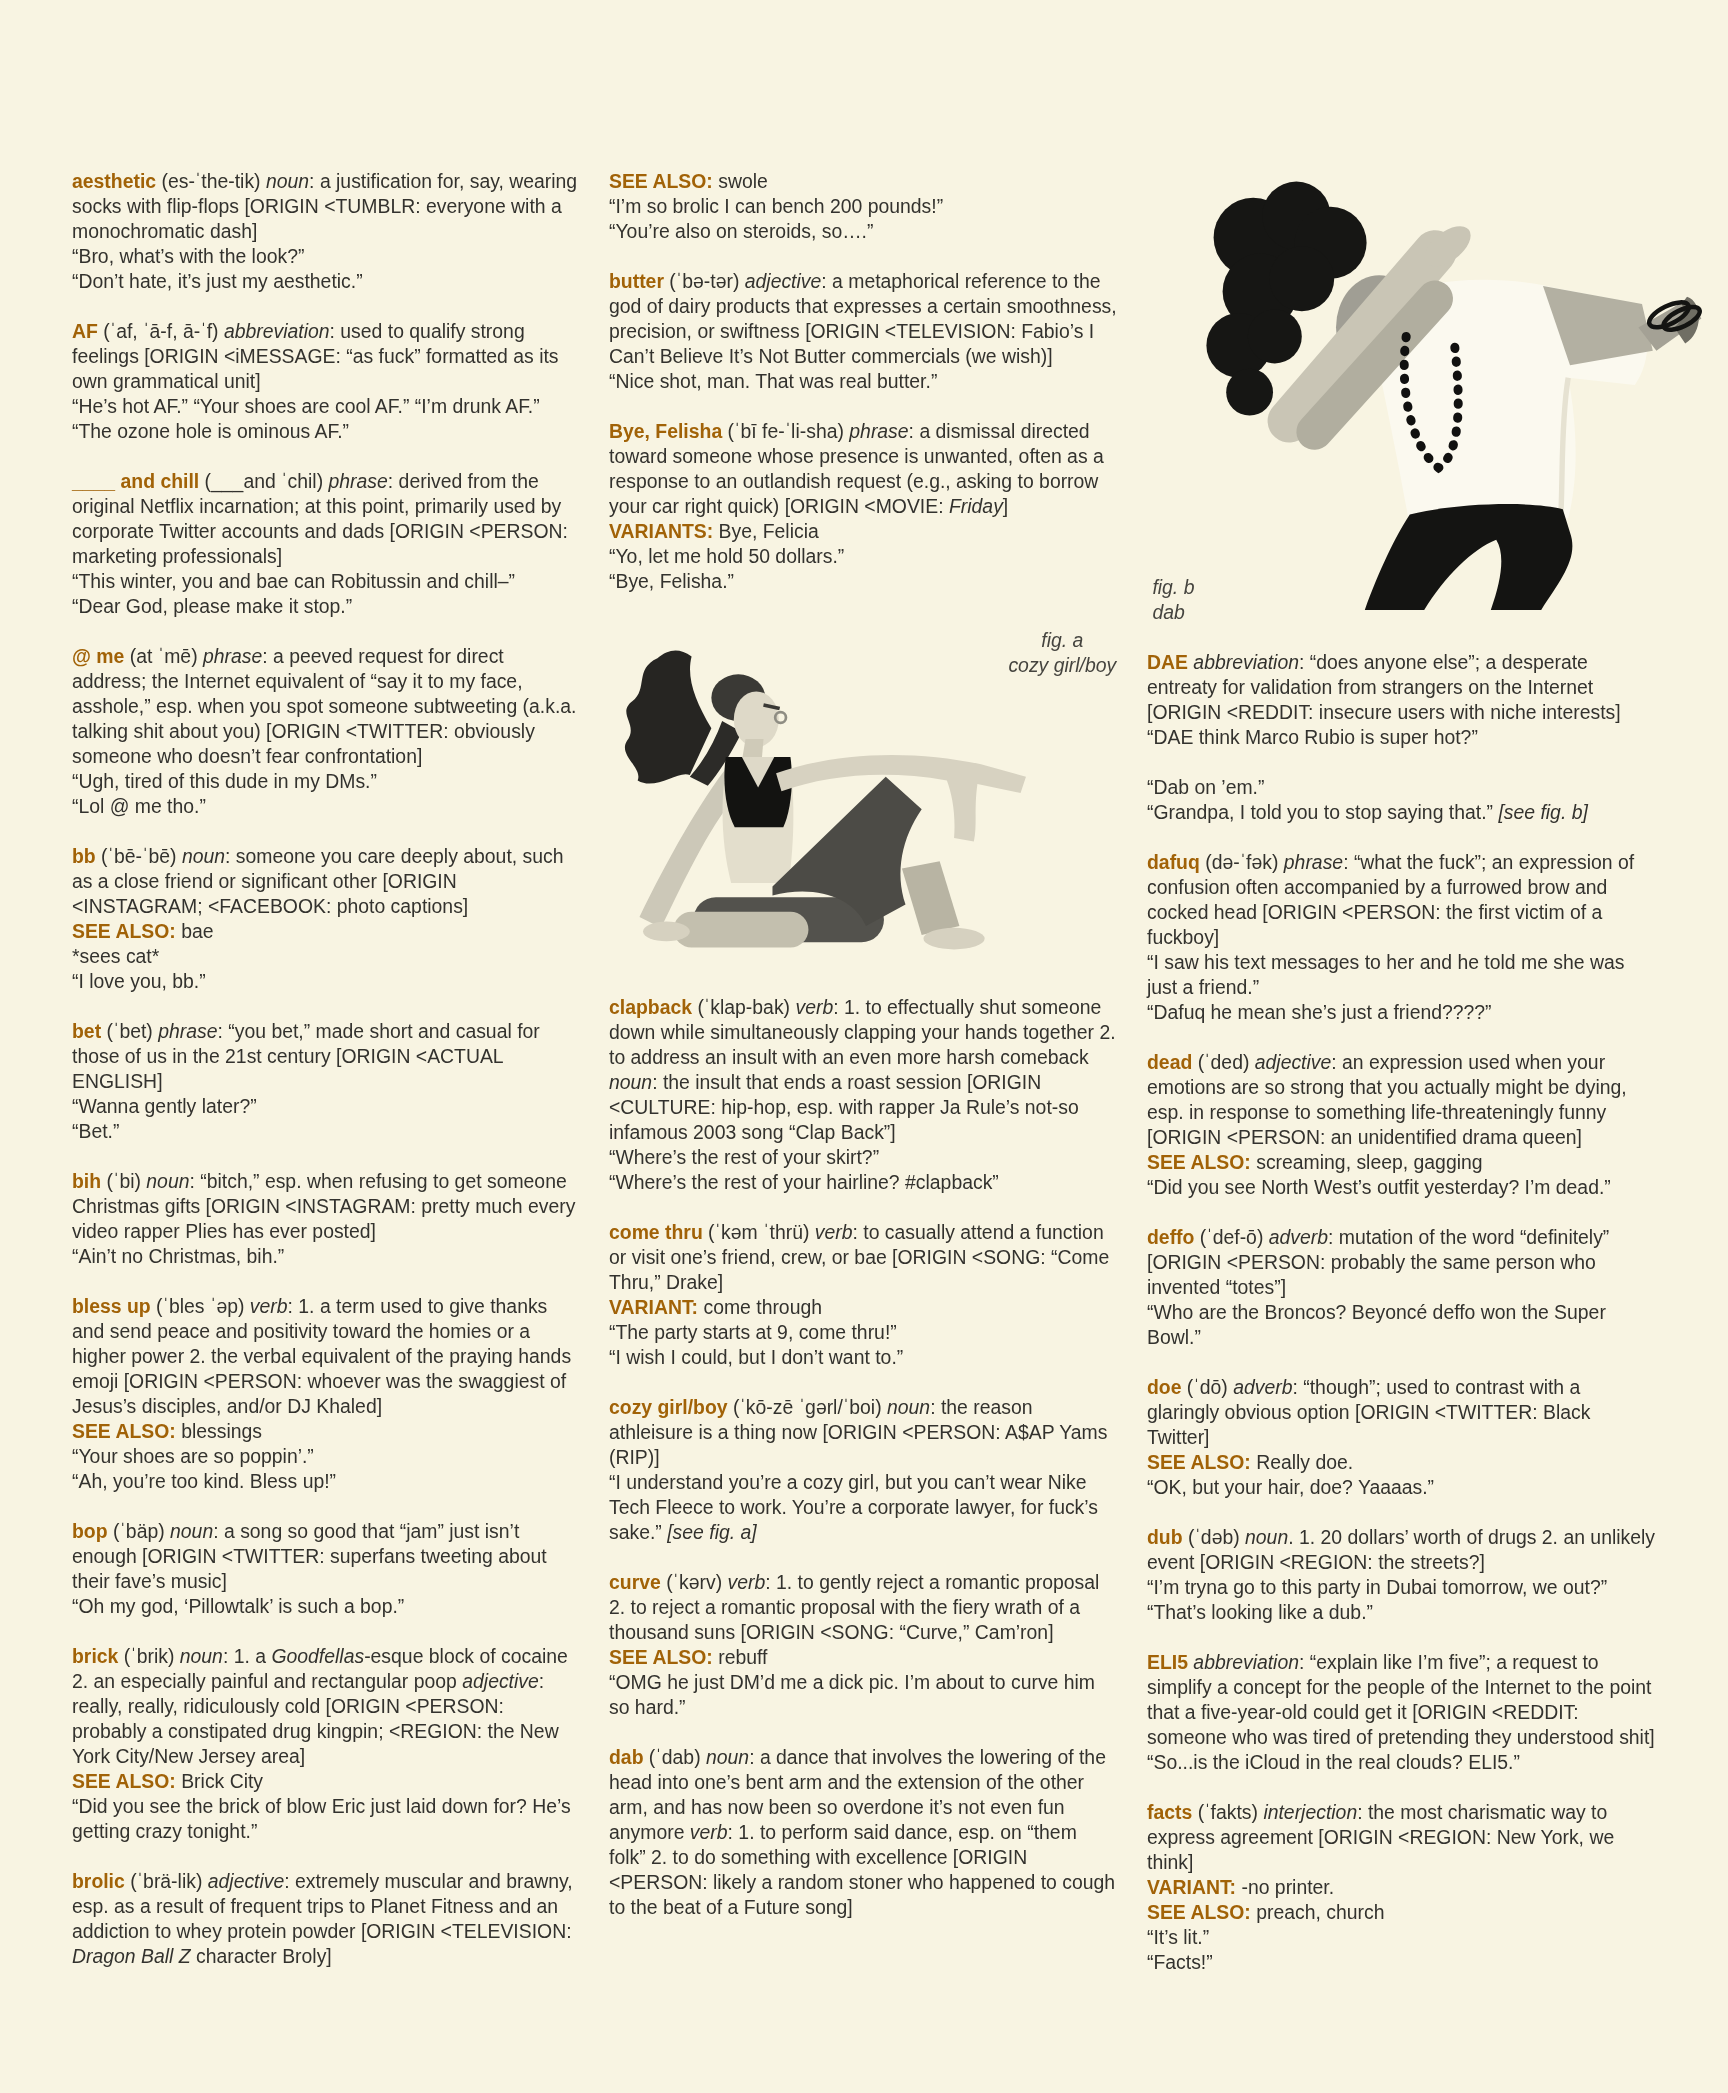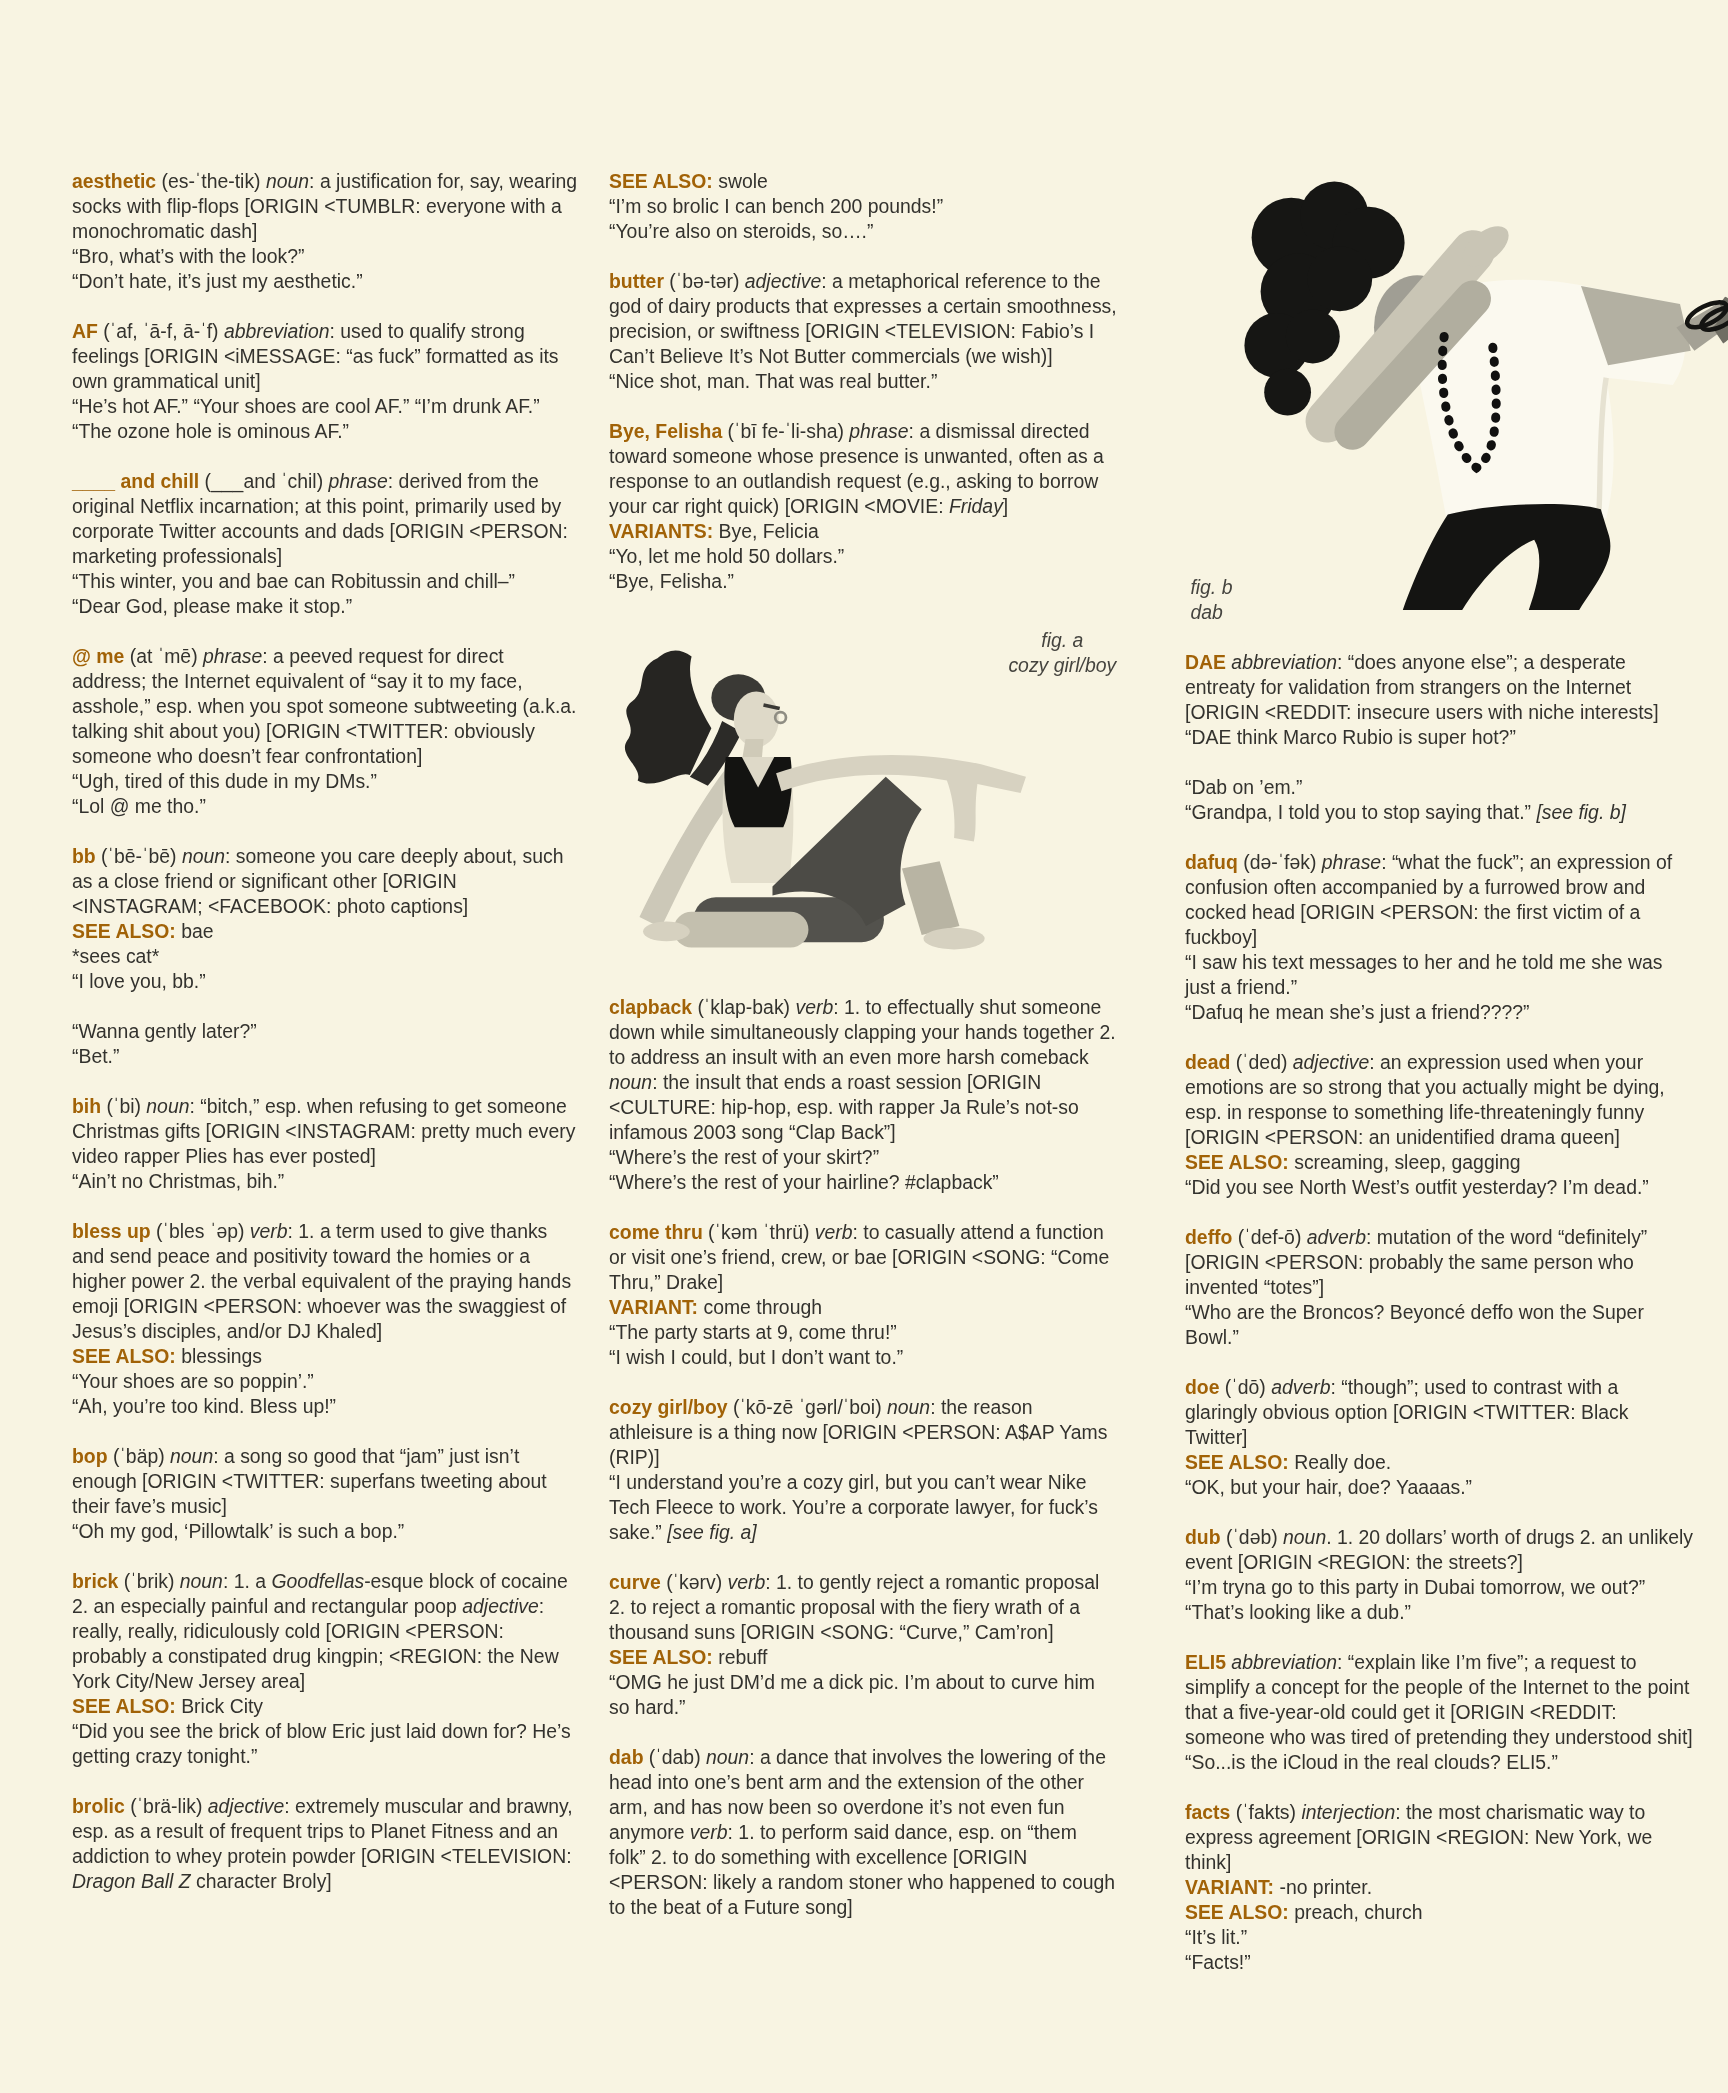--- a/index.html
+++ b/index.html
@@ -7,21 +7,21 @@
     width:1728px;height:2094px;position:relative;
     background:#f8f4e2;
     font-family:"Liberation Sans","DejaVu Sans",sans-serif;
     color:#33322e;
     -webkit-font-smoothing:antialiased;
   }
   .page{position:absolute;inset:0;overflow:hidden;}
   .col{position:absolute;top:169px;width:509px;font-size:19.4px;line-height:25px;}
   #col-0{left:72px;}
   #col-1{left:609px;}
-  #col-2{left:1147px;margin-left:38px;}
+  #col-2{left:1147px;}
   .entry{margin:0 0 25px 0;}
   .bold{font-weight:700;color:#a16207;}
   .ital{font-style:italic;}
   .line{display:block;}
   .figure{position:relative;}
   .figure.fig-a{height:353px;margin-bottom:23.4px;}
   .figure.fig-b{height:461px;margin-bottom:20px;}
   .fig-caption{
     position:absolute;font-style:italic;color:#45443f;
     font-size:19.4px;line-height:25px;
@@ -35,21 +35,21 @@
 </head>
 <body>
 
 <div class="page">
   <div class="col" id="col-0">
       <div class="entry"><span class="body"><span class="bold">aesthetic</span><span> (es-ˈthe-tik) </span><span class="ital">noun</span><span>: a justification for, say, wearing socks with flip-flops [ORIGIN &lt;TUMBLR: everyone with a monochromatic dash]</span></span><span class="line"><span>“Bro, what’s with the look?”</span></span><span class="line"><span>“Don’t hate, it’s just my aesthetic.”</span></span></div>
       <div class="entry"><span class="body"><span class="bold">AF</span><span> (ˈaf, ˈā-f, ā-ˈf) </span><span class="ital">abbreviation</span><span>: used to qualify strong feelings [ORIGIN &lt;iMESSAGE: “as fuck” formatted as its own grammatical unit]</span></span><span class="line"><span>“He’s hot AF.” “Your shoes are cool AF.” “I’m drunk AF.”</span></span><span class="line"><span>“The ozone hole is ominous AF.”</span></span></div>
       <div class="entry"><span class="body"><span class="bold">____ and chill</span><span> (___and ˈchil) </span><span class="ital">phrase</span><span>: derived from the original Netflix incarnation; at this point, primarily used by corporate Twitter accounts and dads [ORIGIN &lt;PERSON: marketing professionals]</span></span><span class="line"><span>“This winter, you and bae can Robitussin and chill–”</span></span><span class="line"><span>“Dear God, please make it stop.”</span></span></div>
       <div class="entry"><span class="body"><span class="bold">@ me</span><span> (at ˈmē) </span><span class="ital">phrase</span><span>: a peeved request for direct address; the Internet equivalent of “say it to my face, asshole,” esp. when you spot someone subtweeting (a.k.a. talking shit about you) [ORIGIN &lt;TWITTER: obviously someone who doesn’t fear confrontation]</span></span><span class="line"><span>“Ugh, tired of this dude in my DMs.”</span></span><span class="line"><span>“Lol @ me tho.”</span></span></div>
       <div class="entry"><span class="body"><span class="bold">bb</span><span> (ˈbē-ˈbē) </span><span class="ital">noun</span><span>: someone you care deeply about, such as a close friend or significant other [ORIGIN &lt;INSTAGRAM; &lt;FACEBOOK: photo captions]</span></span><span class="line"><span class="bold">SEE ALSO:</span><span> bae</span></span><span class="line"><span>*sees cat*</span></span><span class="line"><span>“I love you, bb.”</span></span></div>
-      <div class="entry"><span class="line"><span>“Wanna gently later?”</span></span><span class="line"><span>“Bet.”</span></span></div>
+      <div class="entry"><span class="body"><span class="bold">bet</span><span> (ˈbet) </span><span class="ital">phrase</span><span>: “you bet,” made short and casual for those of us in the 21st century [ORIGIN &lt;ACTUAL ENGLISH]</span></span><span class="line"><span>“Wanna gently later?”</span></span><span class="line"><span>“Bet.”</span></span></div>
       <div class="entry"><span class="body"><span class="bold">bih</span><span> (ˈbi) </span><span class="ital">noun</span><span>: “bitch,” esp. when refusing to get someone Christmas gifts [ORIGIN &lt;INSTAGRAM: pretty much every video rapper Plies has ever posted]</span></span><span class="line"><span>“Ain’t no Christmas, bih.”</span></span></div>
       <div class="entry"><span class="body"><span class="bold">bless up</span><span> (ˈbles ˈəp) </span><span class="ital">verb</span><span>: 1. a term used to give thanks and send peace and positivity toward the homies or a higher power 2. the verbal equivalent of the praying hands emoji [ORIGIN &lt;PERSON: whoever was the swaggiest of Jesus’s disciples, and/or DJ Khaled]</span></span><span class="line"><span class="bold">SEE ALSO:</span><span> blessings</span></span><span class="line"><span>“Your shoes are so poppin’.”</span></span><span class="line"><span>“Ah, you’re too kind. Bless up!”</span></span></div>
       <div class="entry"><span class="body"><span class="bold">bop</span><span> (ˈbäp) </span><span class="ital">noun</span><span>: a song so good that “jam” just isn’t enough [ORIGIN &lt;TWITTER: superfans tweeting about their fave’s music]</span></span><span class="line"><span>“Oh my god, ‘Pillowtalk’ is such a bop.”</span></span></div>
       <div class="entry"><span class="body"><span class="bold">brick</span><span> (ˈbrik) </span><span class="ital">noun</span><span>: 1. a </span><span class="ital">Goodfellas</span><span>-esque block of cocaine 2. an especially painful and rectangular poop </span><span class="ital">adjective</span><span>: really, really, ridiculously cold [ORIGIN &lt;PERSON: probably a constipated drug kingpin; &lt;REGION: the New York City/New Jersey area]</span></span><span class="line"><span class="bold">SEE ALSO:</span><span> Brick City</span></span><span class="line"><span>“Did you see the brick of blow Eric just laid down for? He’s getting crazy tonight.”</span></span></div>
       <div class="entry"><span class="body"><span class="bold">brolic</span><span> (ˈbrä-lik) </span><span class="ital">adjective</span><span>: extremely muscular and brawny, esp. as a result of frequent trips to Planet Fitness and an addiction to whey protein powder [ORIGIN &lt;TELEVISION: </span><span class="ital">Dragon Ball Z</span><span> character Broly]</span></span></div>
     </div>
   <div class="col" id="col-1">
       <div class="entry">
         <span class="line"><span class="bold">SEE ALSO:</span><span> swole</span></span>
         <span class="line"><span>“I’m so brolic I can bench 200 pounds!”</span></span>

